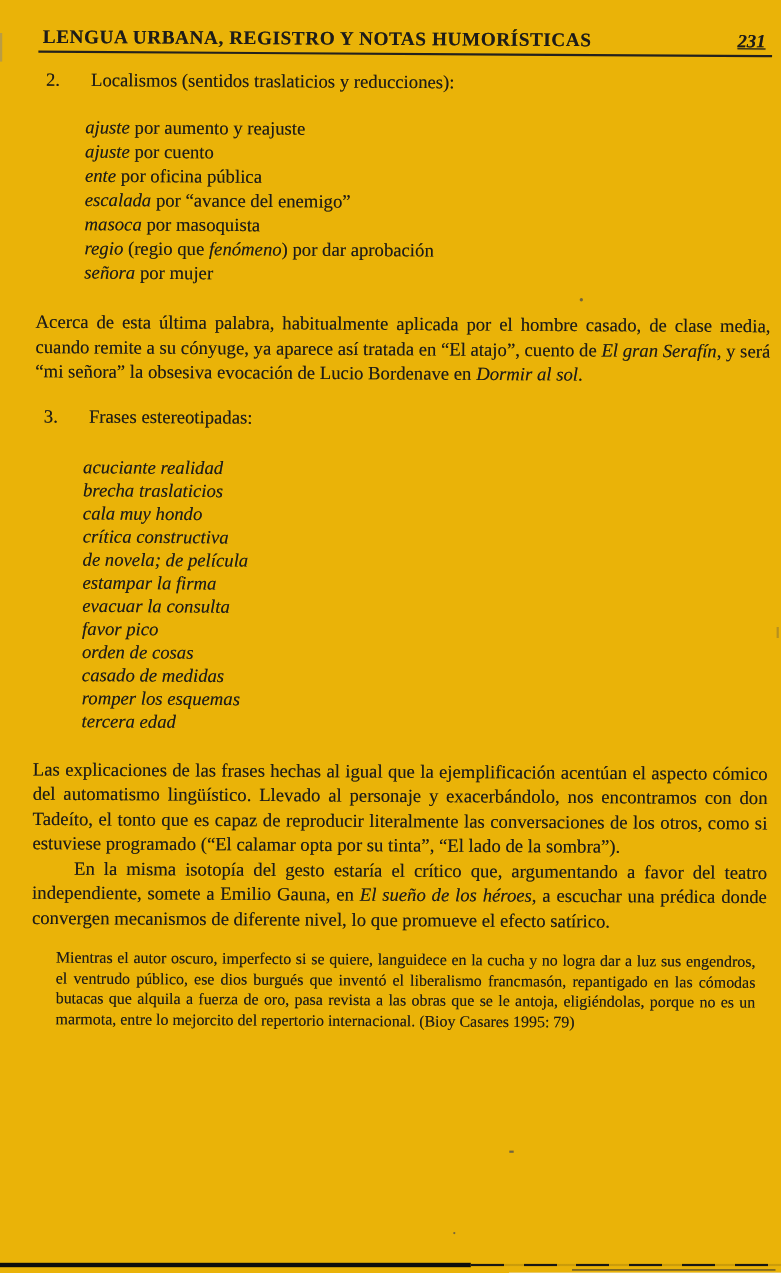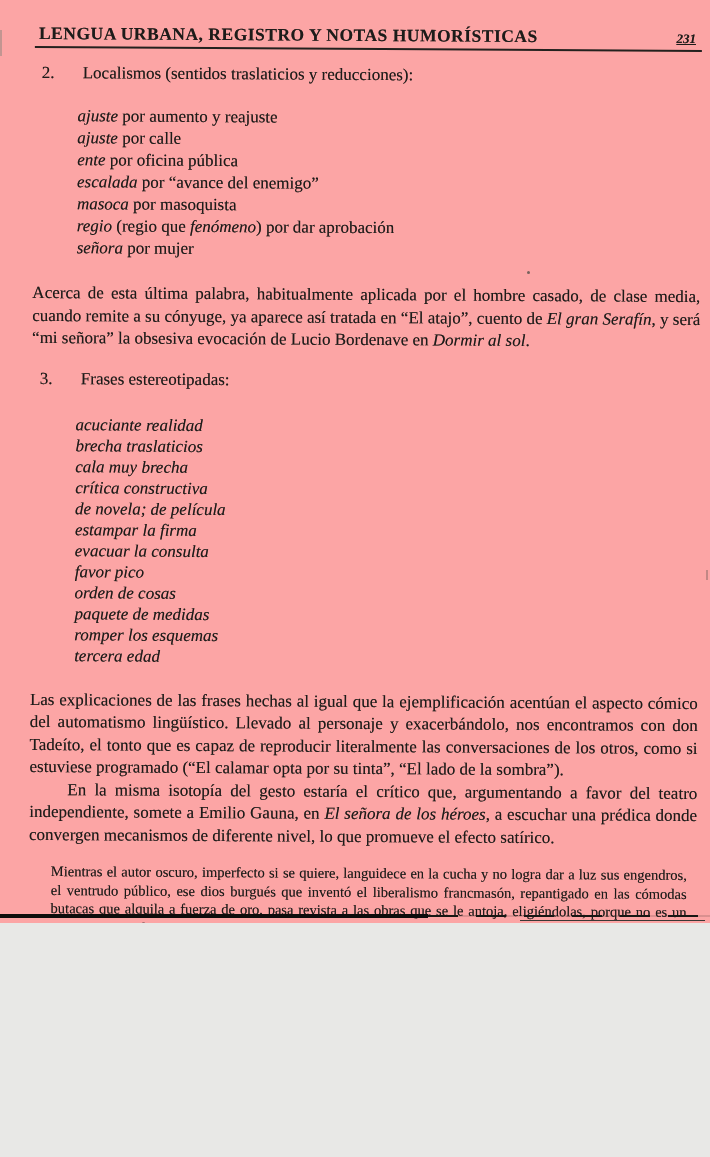--- a/index.html
+++ b/index.html
@@ -1,21 +1,21 @@
 <!DOCTYPE html>
 <html><head>
 <meta charset="utf-8">
 <style>
   html, body { margin: 0; padding: 0; background: #e8e8e6; }
   .page {
     position: relative;
     width: 710px;
-    height: 923px;
+    height: 1157px;
     margin: 0 auto;
-    background: #fca5a5;
+    background: #eab308;
     overflow: hidden;
     font-family: "Liberation Serif", serif;
     color: #1d1c1a;
   }
   .skew {
     transform: rotate(0.35deg);
     transform-origin: 40px 30px;
     padding: 23px 8px 0 34px;
     text-shadow: 0 0 0.6px rgba(20,18,15,0.55);
   }
@@ -27,21 +27,21 @@
   }
   .head-title {
     font-size: 17.5px;
     font-weight: 700;
     letter-spacing: 0.5px;
     white-space: nowrap;
   }
   .page-num {
     font-style: italic;
     font-weight: 600;
-    font-size: 13px;
+    font-size: 17px;
     padding-right: 4px;
     text-decoration: underline;
   }
   .head-rule {
     border: 0;
     border-bottom: 2.5px solid #23211e;
     margin: 2px 0 0 1px;
   }
   .sec-head { margin: 15px 0 0 8px; font-size: 17px; }
   .sec-head.second { margin-top: 19px; }
@@ -105,53 +105,53 @@
       <span class="page-num">231</span>
     </header>
     <hr class="head-rule">
 
     <section>
       <div class="sec-head">
         <span class="sec-num">2.</span><span class="sec-title">Localismos (sentidos traslaticios y reducciones):</span>
       </div>
       <div class="term-list">
           <div class="term-line"><em>ajuste</em><span> por aumento y reajuste</span></div>
-          <div class="term-line"><em>ajuste</em><span> por calle</span></div>
+          <div class="term-line"><em>ajuste</em><span> por cuento</span></div>
           <div class="term-line"><em>ente</em><span> por oficina pública</span></div>
           <div class="term-line"><em>escalada</em><span> por “avance del enemigo”</span></div>
           <div class="term-line"><em>masoca</em><span> por masoquista</span></div>
           <div class="term-line"><em>regio</em><span> (regio que </span><em>fenómeno</em><span>) por dar aprobación</span></div>
           <div class="term-line"><em>señora</em><span> por mujer</span></div>
         </div>
     </section>
 
     <p class="body-par"><span>Acerca de esta última palabra, habitualmente aplicada por el hombre casado, de clase media, cuando remite a su cónyuge, ya aparece así tratada en “El atajo”, cuento de </span><em>El gran Serafín</em><span>, y será “mi señora” la obsesiva evocación de Lucio Bordenave en </span><em>Dormir al sol</em><span>.</span></p>
 
     <section>
       <div class="sec-head second">
         <span class="sec-num">3.</span><span class="sec-title">Frases estereotipadas:</span>
       </div>
       <div class="term-list tight">
           <div class="term-line"><em>acuciante realidad</em></div>
           <div class="term-line"><em>brecha traslaticios</em></div>
-          <div class="term-line"><em>cala muy brecha</em></div>
+          <div class="term-line"><em>cala muy hondo</em></div>
           <div class="term-line"><em>crítica constructiva</em></div>
           <div class="term-line"><em>de novela; de película</em></div>
           <div class="term-line"><em>estampar la firma</em></div>
           <div class="term-line"><em>evacuar la consulta</em></div>
           <div class="term-line"><em>favor pico</em></div>
           <div class="term-line"><em>orden de cosas</em></div>
-          <div class="term-line"><em>paquete de medidas</em></div>
+          <div class="term-line"><em>casado de medidas</em></div>
           <div class="term-line"><em>romper los esquemas</em></div>
           <div class="term-line"><em>tercera edad</em></div>
         </div>
     </section>
 
     <p class="body-par"><span>Las explicaciones de las frases hechas al igual que la ejemplificación acentúan el aspecto cómico del automatismo lingüístico. Llevado al personaje y exacerbándolo, nos encontramos con don Tadeíto, el tonto que es capaz de reproducir literalmente las conversaciones de los otros, como si estuviese programado (“El calamar opta por su tinta”, “El lado de la sombra”).</span></p>
-    <p class="body-par follow indent-first"><span>En la misma isotopía del gesto estaría el crítico que, argumentando a favor del teatro independiente, somete a Emilio Gauna, en </span><em>El señora de los héroes</em><span>, a escuchar una prédica donde convergen mecanismos de diferente nivel, lo que promueve el efecto satírico.</span></p>
+    <p class="body-par follow indent-first"><span>En la misma isotopía del gesto estaría el crítico que, argumentando a favor del teatro independiente, somete a Emilio Gauna, en </span><em>El sueño de los héroes</em><span>, a escuchar una prédica donde convergen mecanismos de diferente nivel, lo que promueve el efecto satírico.</span></p>
 
     <blockquote class="quote-block"><span>Mientras el autor oscuro, imperfecto si se quiere, languidece en la cucha y no logra dar a luz sus engendros, el ventrudo público, ese dios burgués que inventó el liberalismo francmasón, repantigado en las cómodas butacas que alquila a fuerza de oro, pasa revista a las obras que se le antoja, eligiéndolas, porque no es un marmota, entre lo mejorcito del repertorio internacional. (Bioy Casares 1995: 79)</span></blockquote>
 
   </div>
 
   <div class="bottom-line-main"></div>
   <div class="bottom-line-dashes"></div>
   <div class="bottom-line-thin"></div>
   <div class="speck s1"></div>
   <div class="speck s2"></div>

